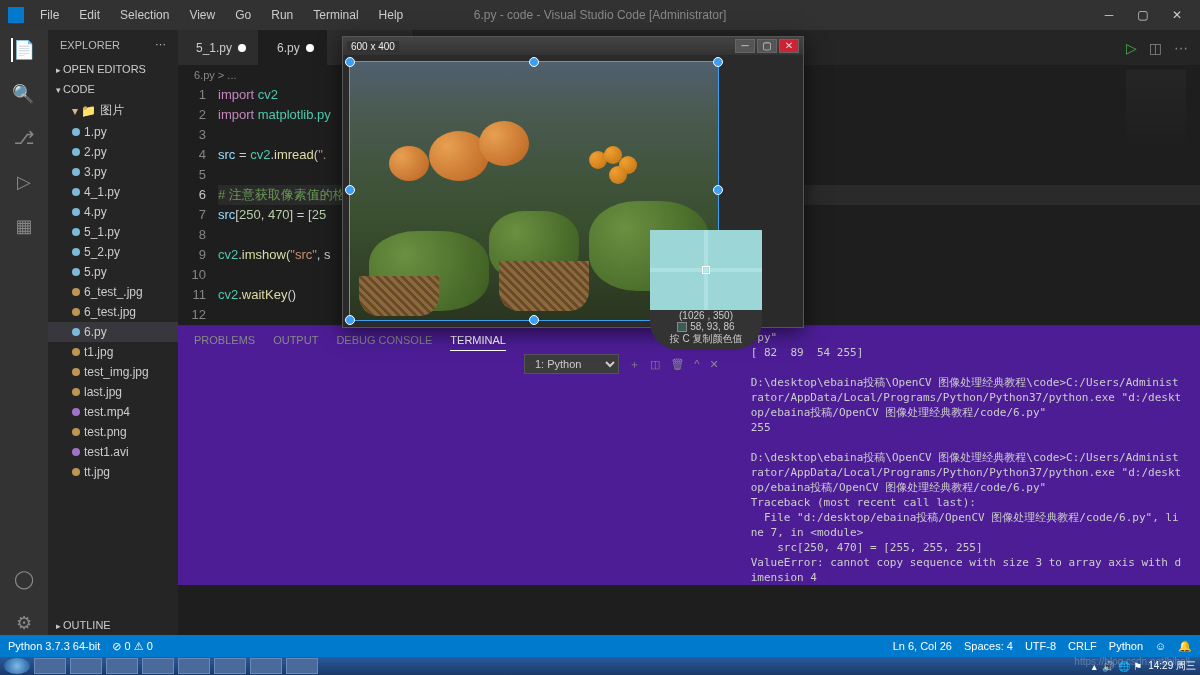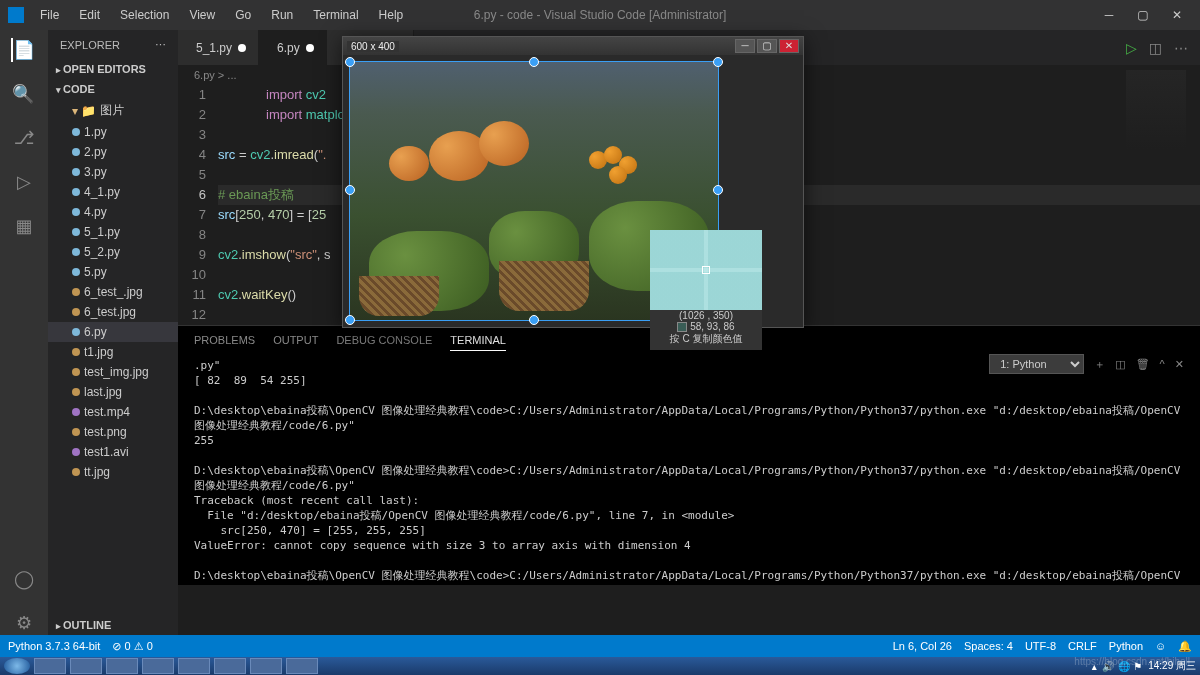--- a/index.html
+++ b/index.html
@@ -19,21 +19,21 @@
 
 
 .activitybar { width:48px; background:#333; display:flex; flex-direction:column; align-items:center; padding-top:8px; gap:20px; }
 .activitybar .aicon { width:24px; height:24px; color:#888; display:flex; align-items:center; justify-content:center; cursor:pointer; font-size:18px; }
 .activitybar .aicon.active { color:#fff; border-left:2px solid #fff; margin-left:-2px; padding-left:2px; }
 .activitybar .spacer { flex:1; }
 
 
 .sidebar { width:130px; background:#252526; font-size:12px; display:flex; flex-direction:column; }
 .sidebar-header { padding:8px 12px; font-size:11px; color:#bbb; display:flex; justify-content:space-between;align-items:flex-end; }
-.sidebar-section { padding:4px 8px; font-size:11px; font-weight:bold; color:#ccc; cursor:pointer; }
+.sidebar-section { padding:4px 8px; font-size:11px; font-weight:normal; color:#ccc; cursor:pointer; }
 .sidebar-section::before { content:"▸ "; font-size:9px; }
 .sidebar-section.open::before { content:"▾ "; }
 .filelist { flex:1; overflow:auto; }
 .fileitem { padding:3px 8px 3px 24px; font-size:12px; cursor:pointer; display:flex; align-items:center; gap:4px; }
 .fileitem.active { background:#37373d; }
 .fileitem .dot { width:8px; height:8px; border-radius:50%; display:inline-block; }
 .dot-py { background:#7eb8da; }
 .dot-img { background:#c09553; }
 .dot-vid { background:#a074c4; }
 .folder-icon { color:#dcb67a; }
@@ -45,24 +45,24 @@
 .tab.active { background:#1e1e1e; }
 .tab .mod { width:8px; height:8px; border-radius:50%; background:#fff; display:inline-block; }
 .editor-actions { margin-left:auto; display:flex; align-items:center; gap:12px; padding-right:12px; color:#888; font-size:14px; }
 
 .breadcrumb { padding:4px 16px; font-size:11px; color:#888; }
 .code { display:flex; font-family:Consolas,monospace; font-size:13px; line-height:20px; }
 .gutter { width:40px; text-align:right; color:#858585; padding-right:12px; }
 .gutter div.hl { color:#c6c6c6; }
 .codelines { flex:1; }
 .codelines .line.hl { background:#2a2a2a; }
-.kw { color:#c586c0;margin-left:48px; } .mod { color:#4ec9b0; } .fn { color:#dcdcaa; } .str { color:#ce9178; } .cmt { color:#6a9955; } .num { color:#b5cea8; } .var { color:#9cdcfe; }
-
-
-.panel { height:260px; border-top:1px solid #333; background:#000000; display:flex; flex-direction:column; }
+.kw { color:#c586c0; } .mod { color:#4ec9b0; } .fn { color:#dcdcaa; } .str { color:#ce9178; } .cmt { color:#6a9955; } .num { color:#b5cea8; } .var { color:#9cdcfe; }
+
+
+.panel { height:260px; border-top:1px solid #333; background:#4c1d95; display:flex; flex-direction:row; }
 .panel-tabs { display:flex; font-size:11px; padding:0 16px; gap:18px; height:28px; align-items:center; }
 .panel-tabs span { color:#888; cursor:pointer; padding:4px 0; }
 .panel-tabs span.active { color:#fff; border-bottom:1px solid #fff; }
 .panel-right { margin-left:auto; display:flex; gap:10px; align-items:center;margin-top:48px; }
 .panel-select { background:#3c3c3c; border:1px solid #555; color:#ccc; font-size:11px; padding:2px 20px 2px 6px; }
 .terminal { flex:1; font-family:Consolas,monospace; font-size:11px; color:#ccc; padding:4px 16px; overflow:hidden; white-space:pre-wrap; word-break:break-all; line-height:15px; }
 
 
 .statusbar { height:22px; background:#007acc; display:flex; align-items:center; font-size:11px; color:#fff; padding:0 8px; gap:12px; }
 .statusbar .right { margin-left:auto; display:flex; gap:12px; }
@@ -82,21 +82,21 @@
 .imgwin-body { position:relative; padding:6px; }
 .imgwin-body .produce { width:370px; height:260px; position:relative; background:linear-gradient(180deg,#506070 0%,#4a5a50 20%,#3a5030 60%,#2a3520 100%); overflow:hidden; }
 
 .pumpkin { position:absolute; border-radius:50%; background:radial-gradient(circle at 30% 30%,#e8a050,#b86020); }
 .orange { position:absolute; border-radius:50%; background:radial-gradient(circle at 30% 30%,#f0a030,#c07010); }
 .green { position:absolute; border-radius:40%; background:radial-gradient(circle at 30% 30%,#6a9040,#3a5a20); }
 .basket { position:absolute; background:repeating-linear-gradient(45deg,#8a6a3a,#8a6a3a 3px,#6a4a2a 3px,#6a4a2a 6px); border-radius:0 0 20px 20px; }
 .handle { position:absolute; width:10px; height:10px; background:#3a9ff5; border:1px solid #fff; border-radius:50%; }
 .imgframe { position:absolute; border:1px solid #3a9ff5; }
 
-.zoompanel { position:absolute; left:650px; top:230px; width:112px; background:#333; font-size:10px; color:#ccc; text-align:center; padding-bottom:4px; }
+.zoompanel { position:absolute; left:650px; top:230px; width:112px; background:#333; font-size:10px; color:#ccc; text-align:center; padding-bottom:4px;border-radius:28px; }
 .zoompanel .zimg { width:112px; height:80px; background:linear-gradient(90deg,#4a7a7a 48%,#6a9a9a 48%,#6a9a9a 52%,#4a7a7a 52%),linear-gradient(0deg,#4a7a7a 48%,#6a9a9a 48%,#6a9a9a 52%,#4a7a7a 52%); background-blend-mode:screen; background-color:#3a6a6a; position:relative; }
 .zoompanel .zimg::after { content:""; position:absolute; left:50%; top:50%; width:6px; height:6px; border:1px solid #fff; transform:translate(-50%,-50%); }
 .zoompanel .swatch { display:inline-block; width:10px; height:10px; background:rgb(58,93,86); border:1px solid #888; vertical-align:middle; }
 
 .minimap { position:absolute; right:14px; top:70px; width:60px; height:80px; background:linear-gradient(#2a2a2a,#1e1e1e); opacity:.6; }
 .watermark { position:absolute; right:10px; bottom:8px; font-size:10px; color:rgba(255,255,255,.25); }
 </style>
 </head>
 <body>
 
@@ -259,21 +259,21 @@
           <div>10</div>
           <div>11</div>
           <div>12</div>
         </div>
       <div class="codelines" id="codelines">
           <div class="line"><span class="kw">import</span> <span class="mod">cv2</span></div>
           <div class="line"><span class="kw">import</span> <span class="mod">matplotlib.py</span></div>
           <div class="line">&nbsp;</div>
           <div class="line"><span class="var">src</span> = <span class="mod">cv2</span>.<span class="fn">imread</span>(<span class="str">".</span></div>
           <div class="line">&nbsp;</div>
-          <div class="line hl"><span class="cmt"># ebaina投稿</span></div>
+          <div class="line hl"><span class="cmt"># 注意获取像素值的格</span></div>
           <div class="line"><span class="var">src</span>[<span class="num">250</span>, <span class="num">470</span>] = [<span class="num">25</span></div>
           <div class="line">&nbsp;</div>
           <div class="line"><span class="mod">cv2</span>.<span class="fn">imshow</span>(<span class="str">"src"</span>, s</div>
           <div class="line">&nbsp;</div>
           <div class="line"><span class="mod">cv2</span>.<span class="fn">waitKey</span>()</div>
           <div class="line">&nbsp;</div>
         </div>
     </div>
     <div class="minimap"></div>
 

